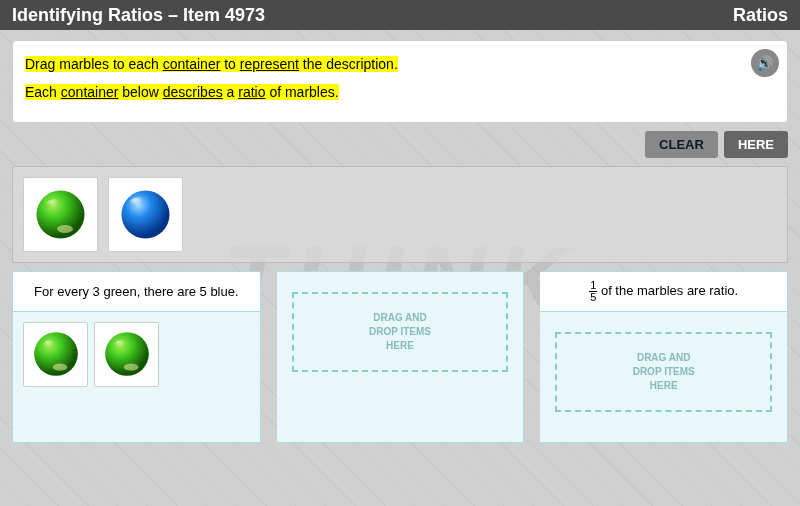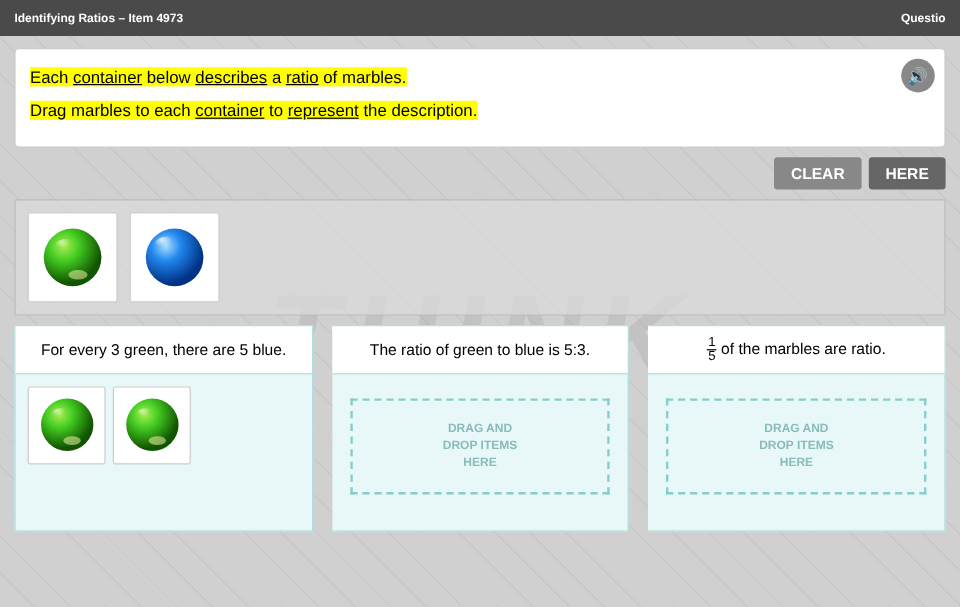--- a/index.html
+++ b/index.html
@@ -12,21 +12,21 @@
     }
 
     
     .header {
       background: #4a4a4a;
       color: #fff;
       padding: 6px 12px;
       display: flex;
       justify-content: space-between;
       align-items: center;
-      font-size: 10px;
+      font-size: 18px;
       font-weight: bold;
       height: 30px;
       text-align: right;
     }
 
     
     .main-content {
       position: relative;
       background: #d0d0d0;
       background-image: 
@@ -107,21 +107,21 @@
       position: relative;
       z-index: 1;
       display: flex;
       justify-content: flex-end;
       gap: 6px;
       padding: 0 12px 8px 12px;
     }
 
     .btn-clear {
       background: #888;
-      color: #ffffff;
+      color: #0f172a;
       border: none;
       padding: 6px 14px;
       font-size: 13px;
       font-weight: bold;
       cursor: pointer;
       border-radius: 3px;
     }
 
     .btn-check {
       background: #666;
@@ -245,33 +245,33 @@
     }
     .fraction-inline .denominator {
       padding: 0 1px;
     }
   </style>
 </head>
 <body>
 
 <div class="header">
   <span>Identifying Ratios – Item 4973</span>
-  <span>Questio</span>
+  <span>Ratios</span>
 </div>
 
 <div class="main-content">
 
   <div class="watermark">THINK</div>
 
   <div class="instruction-box">
     <div class="line">
+      <span class="highlight">Drag marbles to each <span class="underline">container</span> to <span class="underline">represent</span> the description.</span>
+    </div>
+    <div class="line">
       <span class="highlight">Each <span class="underline">container</span> below <span class="underline">describes</span> a <span class="underline">ratio</span> of marbles.</span>
-    </div>
-    <div class="line">
-      <span class="highlight">Drag marbles to each <span class="underline">container</span> to <span class="underline">represent</span> the description.</span>
     </div>
     <div class="sound-btn">🔊</div>
   </div>
 
   <div class="action-buttons">
     <button class="btn-clear">CLEAR</button>
     <button class="btn-check">HERE</button>
   </div>
 
   <div class="palette-area">
@@ -354,21 +354,20 @@
             </defs>
             <circle cx="27.5" cy="27.5" r="24" fill="url(#greenGrad3)"></circle>
             <ellipse cx="22" cy="18" rx="9" ry="6" fill="url(#greenShine3)" opacity="0.8"></ellipse>
             <ellipse cx="32" cy="42" rx="8" ry="4" fill="rgba(255,255,180,0.5)"></ellipse>
           </svg>
         </div>
       </div>
     </div>
 
     <div class="drop-zone">
-      <div class="drop-zone-label">The ratio of green to blue is 5:3.</div>
       <div class="drop-zone-content">
         <div class="drop-zone-placeholder">DRAG AND<br>DROP ITEMS<br>HERE</div>
       </div>
     </div>
 
     <div class="drop-zone">
       <div class="drop-zone-label">
         <span>
           <span class="fraction-inline">
             <span class="numerator">1</span>

